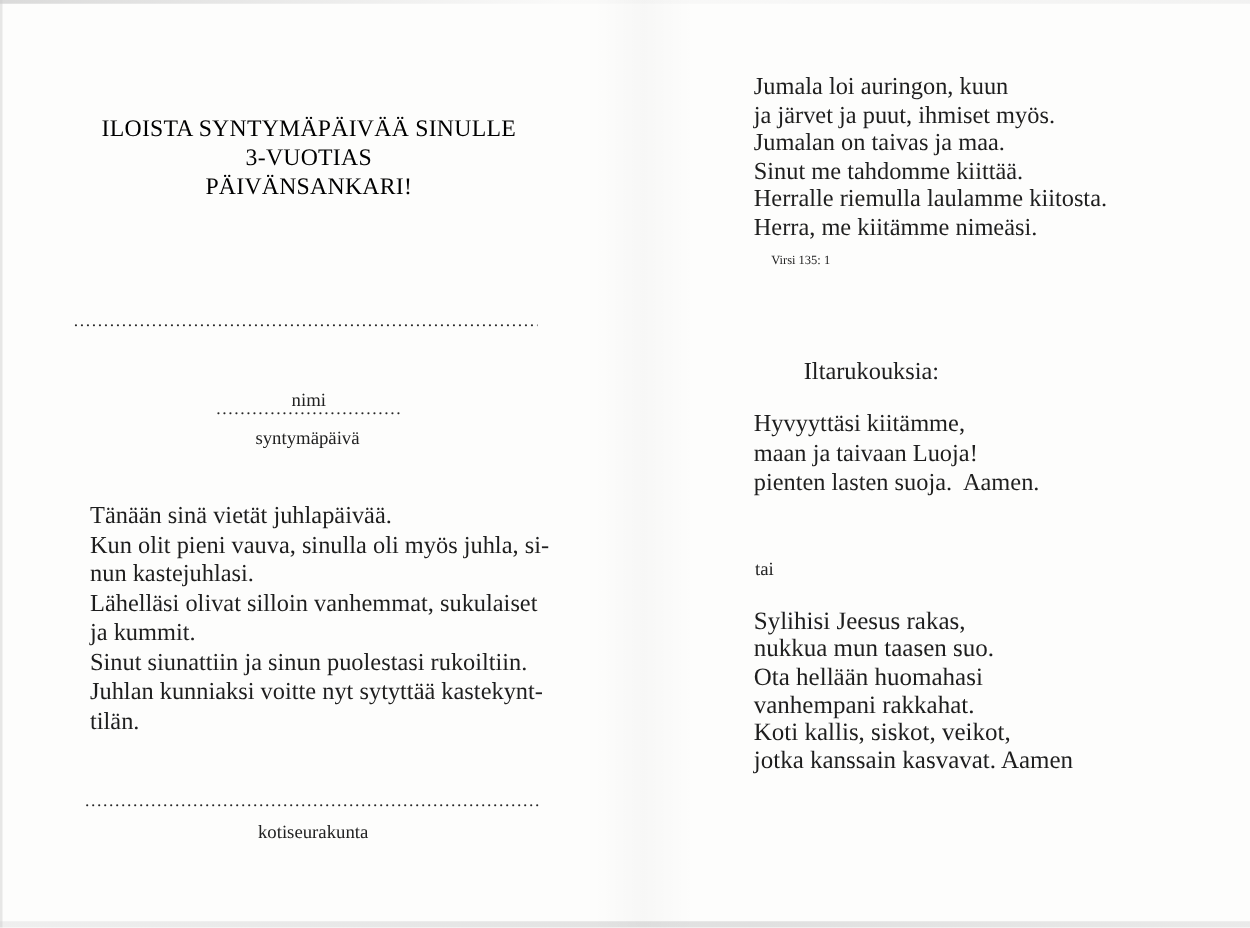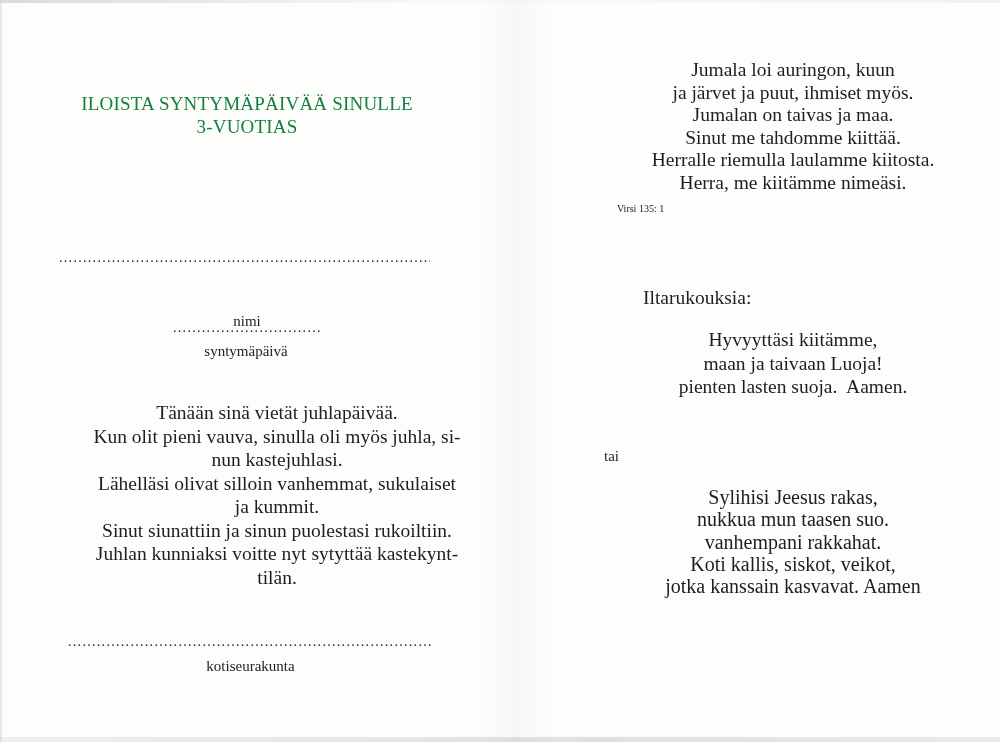--- a/index.html
+++ b/index.html
@@ -30,23 +30,23 @@
     left: 475px; top: 0; width: 80px; height: 742px;
     background: linear-gradient(to right, rgba(0,0,0,0), rgba(0,0,0,0.025) 50%, rgba(0,0,0,0));
   }
 
   
   .title-block {
     left: 37px; top: 92px; width: 420px;
     text-align: center;
     font-size: 19px; line-height: 23px;
     letter-spacing: 0.2px;
-    color: #15803d;
+    color: #000000;
   }
-  .tline { white-space: pre; text-align: center; }
+  .tline { white-space: pre; }
 
   .body-block {
     left: 72px; top: 401px; width: 410px;
     font-size: 19.5px; line-height: 23.5px;
   }
 
   .dots {
     overflow: hidden; white-space: nowrap;
     font-size: 14px; letter-spacing: 1.3px;
     line-height: 11px; height: 13px;
@@ -93,20 +93,21 @@
 <div class="abs edge-top"></div>
 <div class="abs edge-bottom"></div>
 <div class="abs edge-left"></div>
 <div class="abs fold-shadow"></div>
 
 <div>
 
   <div class="abs title-block">
     <div class="tline">ILOISTA SYNTYMÄPÄIVÄÄ SINULLE</div>
     <div class="tline">3-VUOTIAS</div>
+    <div class="tline">PÄIVÄNSANKARI!</div>
   </div>
 
   <div class="abs dots dots-name">........................................................................................................................</div>
   <div class="abs field-label label-name">nimi</div>
 
   <div class="abs dots dots-birthday">..................................................</div>
   <div class="abs field-label label-birthday">syntymäpäivä</div>
 
   <div class="abs body-block">
     <div class="tline">Tänään sinä vietät juhlapäivää.</div>
@@ -143,18 +144,19 @@
     <div class="tline">Hyvyyttäsi kiitämme,</div>
     <div class="tline">maan ja taivaan Luoja!</div>
     <div class="tline">pienten lasten suoja.  Aamen.</div>
   </div>
 
   <div class="abs or-separator">tai</div>
 
   <div class="abs prayer2-block">
     <div class="tline">Sylihisi Jeesus rakas,</div>
     <div class="tline">nukkua mun taasen suo.</div>
+    <div class="tline">Ota hellään huomahasi</div>
     <div class="tline">vanhempani rakkahat.</div>
     <div class="tline">Koti kallis, siskot, veikot,</div>
     <div class="tline">jotka kanssain kasvavat. Aamen</div>
   </div>
 
 </div>
 
 </body></html>

